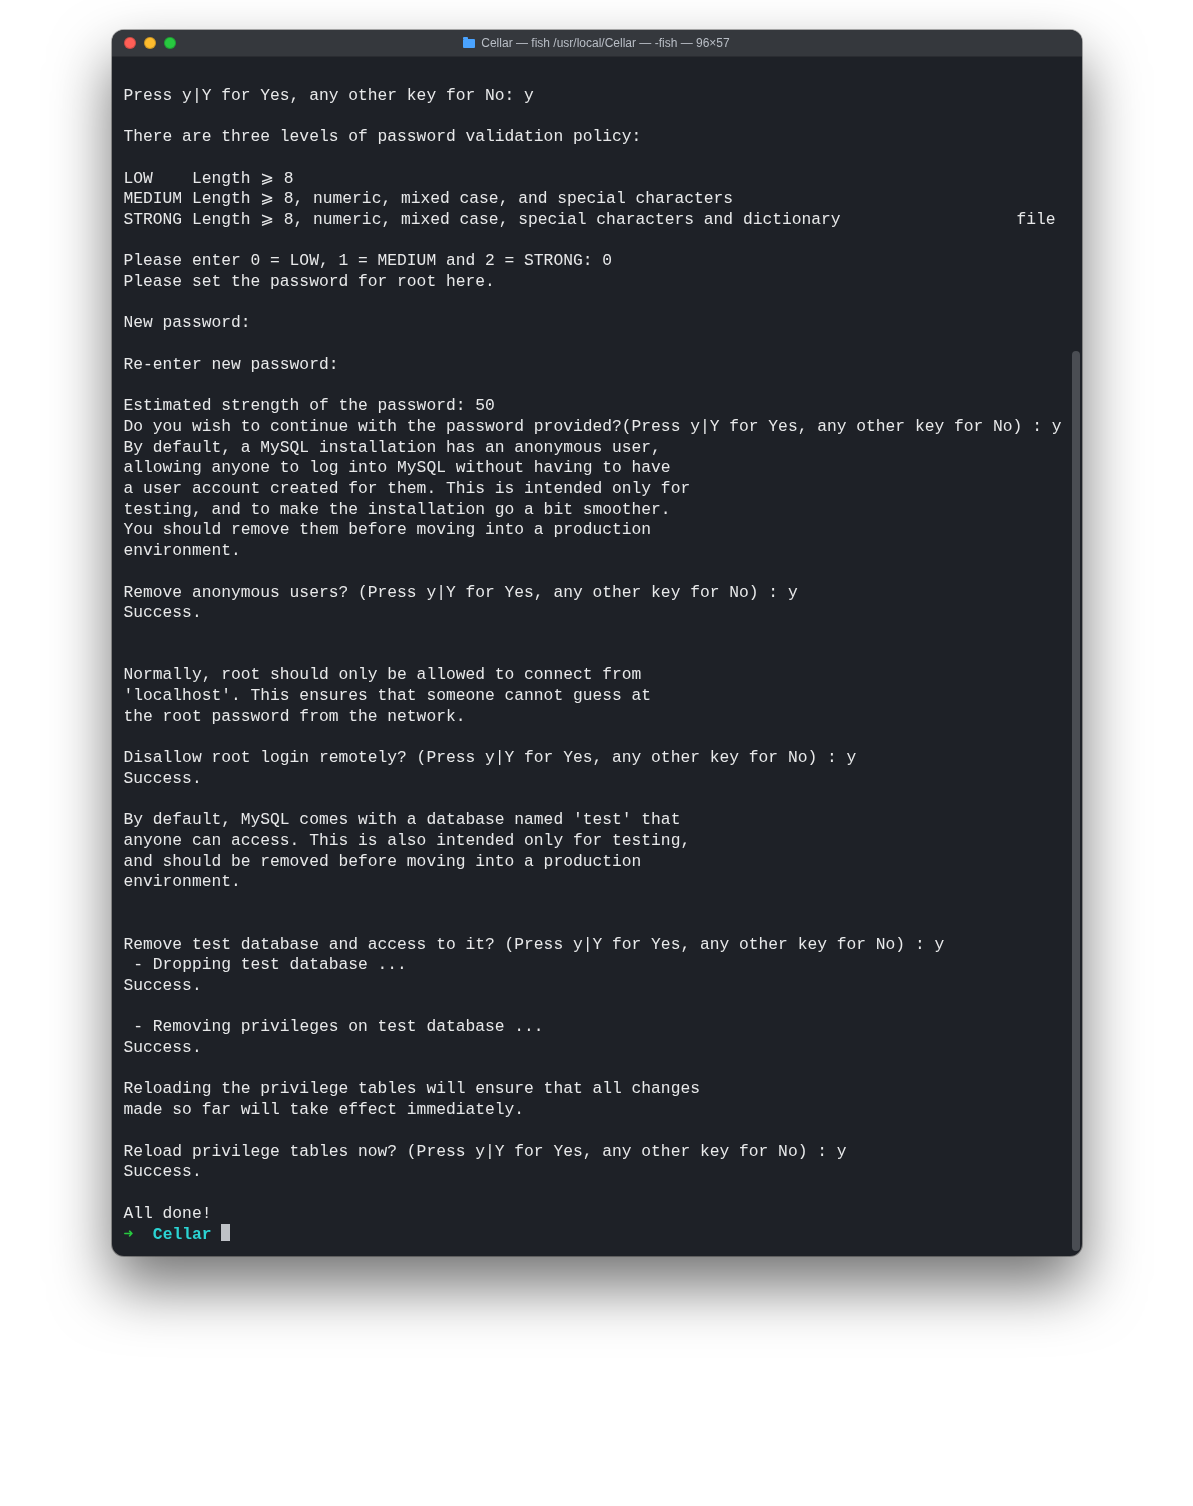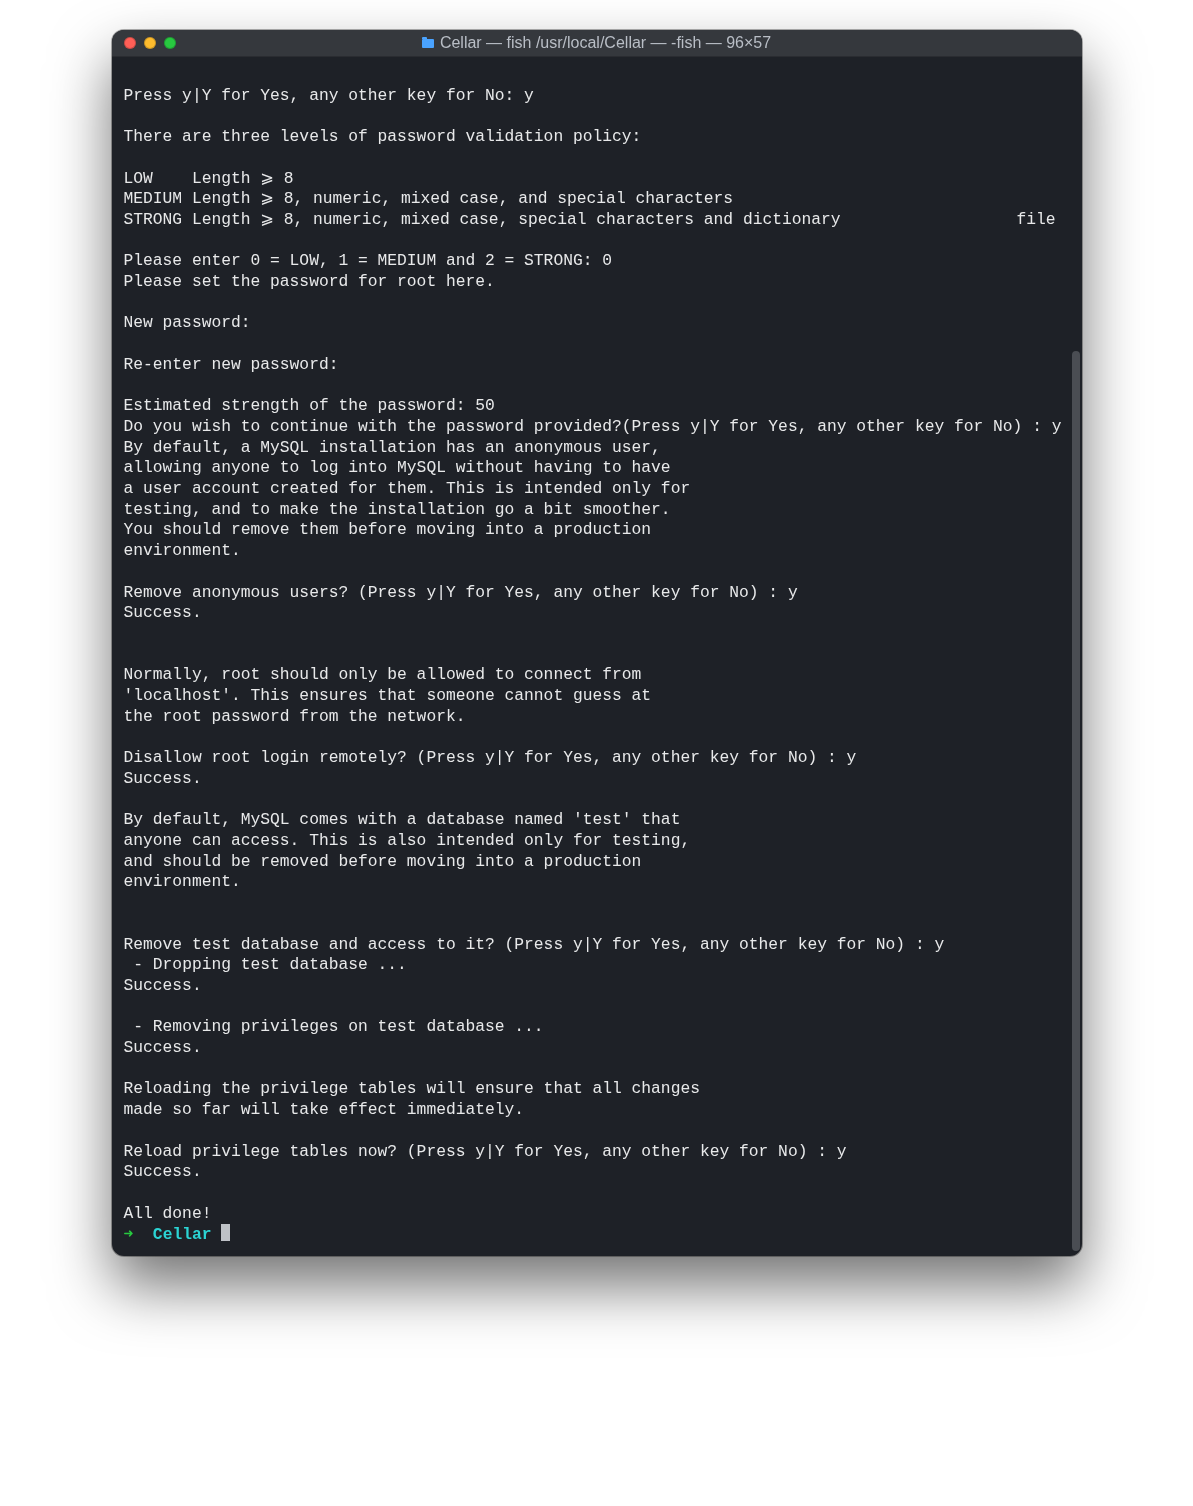--- a/index.html
+++ b/index.html
@@ -46,21 +46,21 @@
     width: 12px; height: 12px; border-radius: 50%;
     box-shadow: inset 0 0 0 1px rgba(0,0,0,0.2);
   }
   .dot.red    { background:#ff5f57; }
   .dot.yellow { background:#febc2e; }
   .dot.green  { background:#28c840; }
   .title-center {
     position:absolute;
     left:0; right:0;
     text-align:center;
-    font-size:16px;
+    font-size:12px;
     color:#b9bec6;
     font-family: -apple-system, BlinkMacSystemFont, "Helvetica Neue", Arial, sans-serif;
     pointer-events:none;
     display:flex;
     justify-content:center;
     align-items:center;
     gap:6px;
     height:26px;
   }
   .folder-icon {

